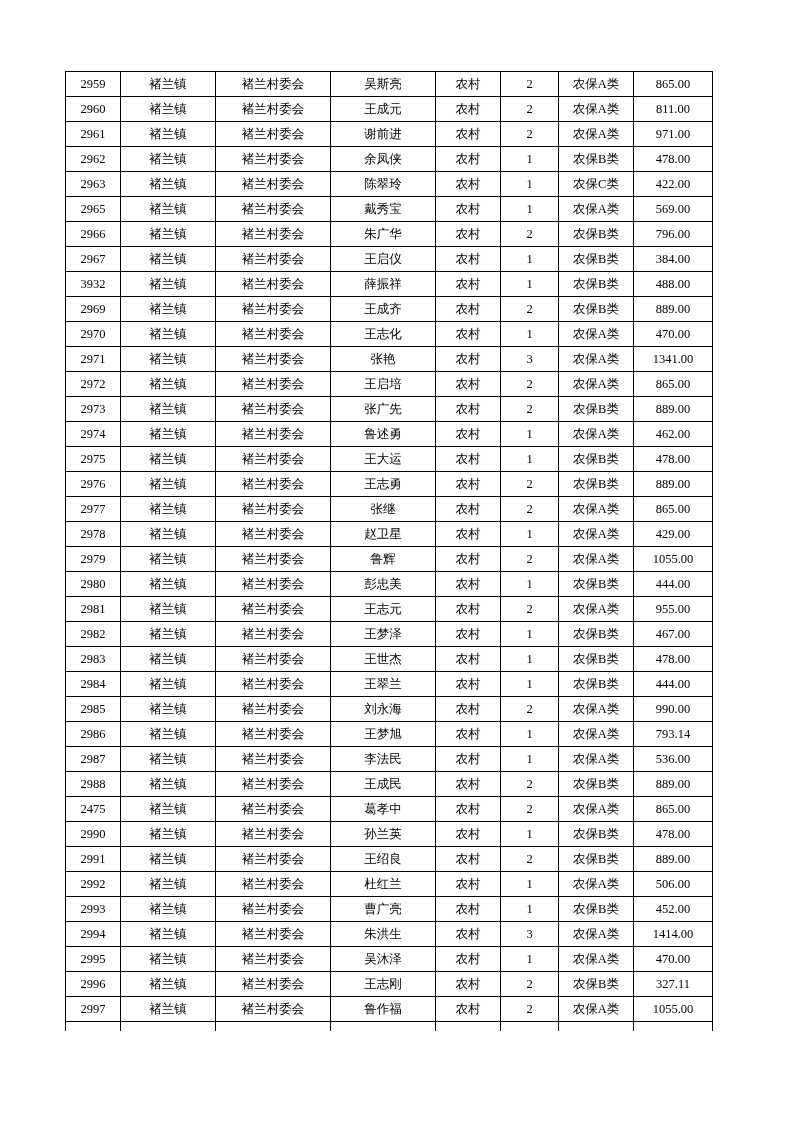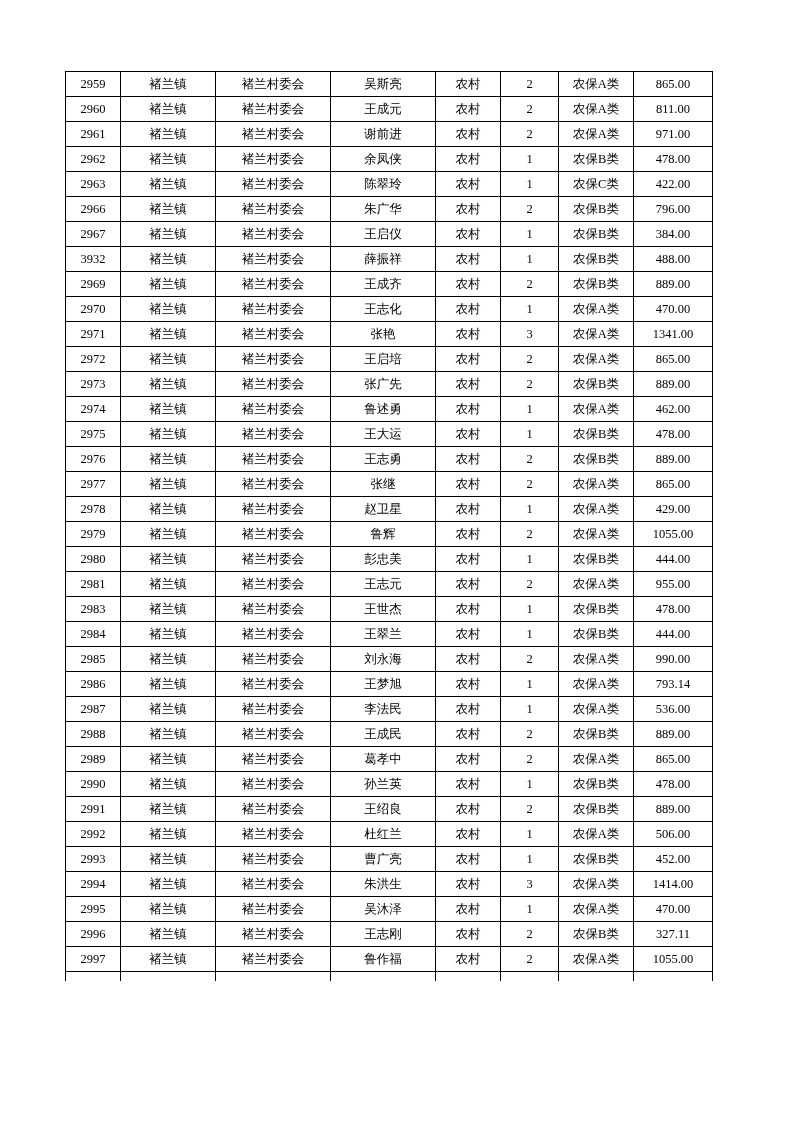--- a/index.html
+++ b/index.html
@@ -117,20 +117,30 @@
           <td>2963</td>
           <td>褚兰镇</td>
           <td>褚兰村委会</td>
           <td>陈翠玲</td>
           <td>农村</td>
           <td>1</td>
           <td>农保C类</td>
           <td class="cell-amount">422.00</td>
         </tr>
         <tr>
+          <td>2965</td>
+          <td>褚兰镇</td>
+          <td>褚兰村委会</td>
+          <td>戴秀宝</td>
+          <td>农村</td>
+          <td>1</td>
+          <td>农保A类</td>
+          <td class="cell-amount">569.00</td>
+        </tr>
+        <tr>
           <td>2966</td>
           <td>褚兰镇</td>
           <td>褚兰村委会</td>
           <td>朱广华</td>
           <td>农村</td>
           <td>2</td>
           <td>农保B类</td>
           <td class="cell-amount">796.00</td>
         </tr>
         <tr>
@@ -277,20 +287,30 @@
           <td>2981</td>
           <td>褚兰镇</td>
           <td>褚兰村委会</td>
           <td>王志元</td>
           <td>农村</td>
           <td>2</td>
           <td>农保A类</td>
           <td class="cell-amount">955.00</td>
         </tr>
         <tr>
+          <td>2982</td>
+          <td>褚兰镇</td>
+          <td>褚兰村委会</td>
+          <td>王梦泽</td>
+          <td>农村</td>
+          <td>1</td>
+          <td>农保B类</td>
+          <td class="cell-amount">467.00</td>
+        </tr>
+        <tr>
           <td>2983</td>
           <td>褚兰镇</td>
           <td>褚兰村委会</td>
           <td>王世杰</td>
           <td>农村</td>
           <td>1</td>
           <td>农保B类</td>
           <td class="cell-amount">478.00</td>
         </tr>
         <tr>
@@ -337,21 +357,21 @@
           <td>2988</td>
           <td>褚兰镇</td>
           <td>褚兰村委会</td>
           <td>王成民</td>
           <td>农村</td>
           <td>2</td>
           <td>农保B类</td>
           <td class="cell-amount">889.00</td>
         </tr>
         <tr>
-          <td>2989</td>
+          <td>2475</td>
           <td>褚兰镇</td>
           <td>褚兰村委会</td>
           <td>葛孝中</td>
           <td>农村</td>
           <td>2</td>
           <td>农保A类</td>
           <td class="cell-amount">865.00</td>
         </tr>
         <tr>
           <td>2990</td>

